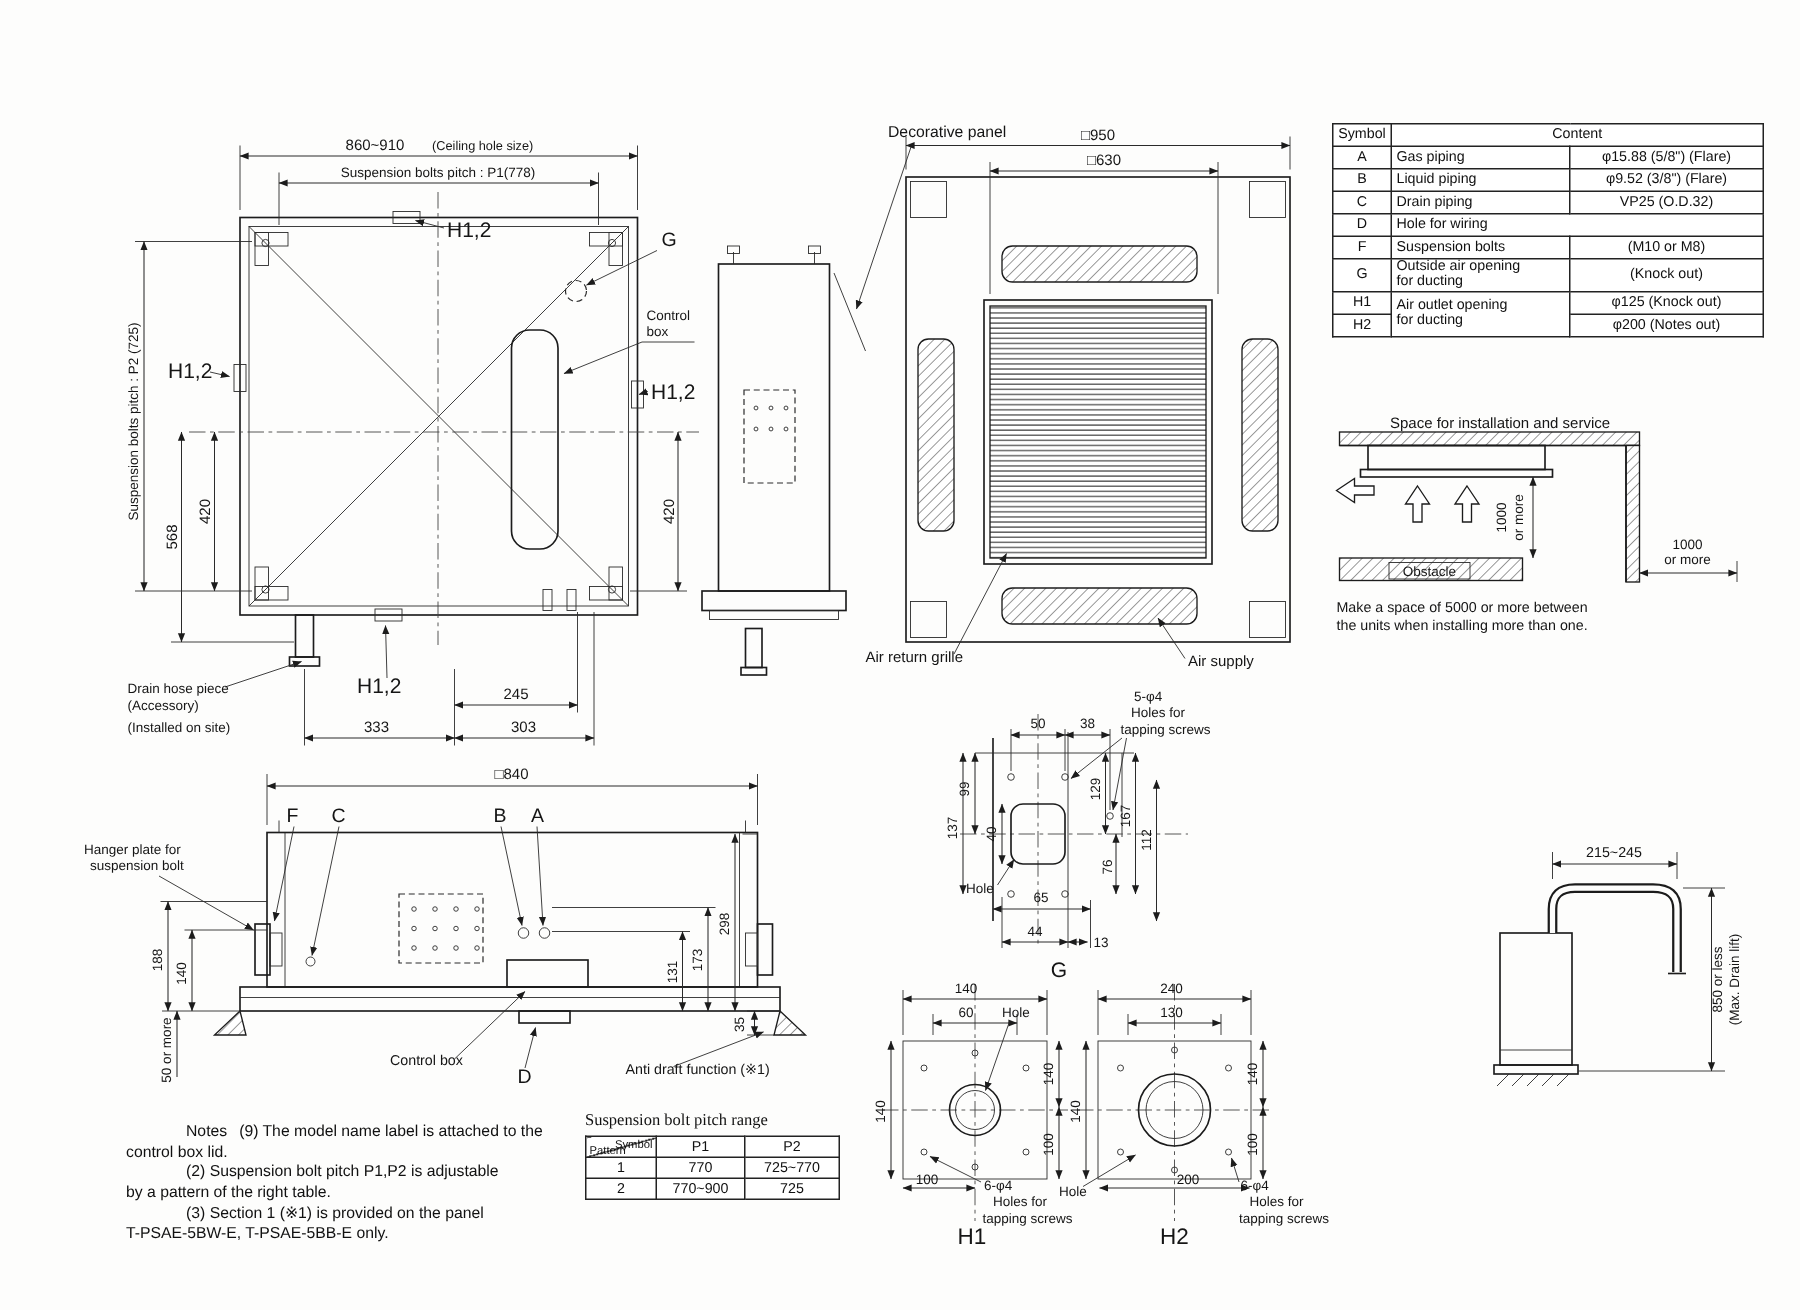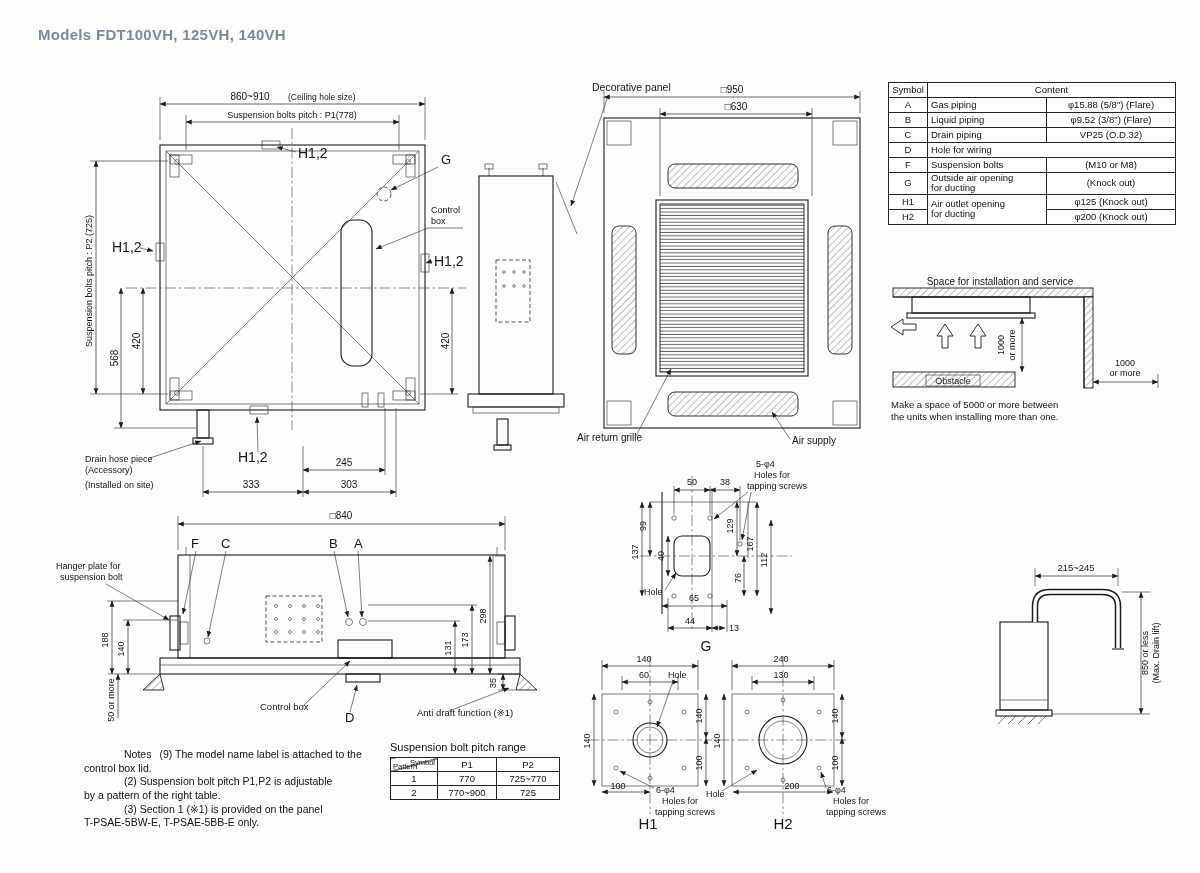--- a/index.html
+++ b/index.html
@@ -20,40 +20,39 @@
   .mid{text-anchor:middle}
   
   .sym-table{position:absolute;left:888px;top:82px;border-collapse:collapse;font-size:9.5px;background:#fff;}
   .sym-table td{border:1px solid #222;padding:0 3px;height:14px;line-height:1.1;color:#111;}
   .sym-table .c1{width:32px;text-align:center;}
   .sym-table .c2{width:112px;}
   .sym-table .c3{width:122px;text-align:center;}
   .ctr{text-align:center;}
   .pre{white-space:pre-line;}
   
-  .pt-title{position:absolute;left:390px;top:741px;font-size:11px;color:#111;}
+  .pt-title{position:absolute;left:390px;top:741px;font-size:11px;color:#111;font-family:Liberation Serif, serif;}
   .pt{position:absolute;left:390px;top:757px;border-collapse:collapse;font-size:9.5px;text-align:center;background:#fff;}
   .pt td{border:1px solid #222;height:13px;padding:0 2px;color:#111;}
   .pt .pc1{width:42px;}.pt .pc2{width:54px;}.pt .pc3{width:58px;}
   .diag{position:relative;width:42px;height:18px;padding:0;
         background:linear-gradient(to bottom right,transparent calc(50% - .5px),#222 calc(50% - .5px),#222 calc(50% + .5px),transparent calc(50% + .5px));}
   .d-top{position:absolute;top:0;right:2px;font-size:7.5px;}
   .d-bot{position:absolute;bottom:0;left:2px;font-size:7.5px;}
   
   .notes{position:absolute;left:84px;top:748px;font-size:10.5px;line-height:1.3;color:#111;}
   .nrow .nh{margin-right:8px;padding-left:40px;}
   .nind0{margin-left:40px;}
   .nind1{}
 </style>
 </head>
 <body>
 
 <div id="stage">
 
-  <div class="main-title">Models  FDT100VH, 125VH, 140VH</div>
 
   <svg width="1200" height="873" viewBox="0 0 1200 873">
     <defs>
       <marker id="arw" viewBox="0 0 10 8" refX="7.2" refY="4" markerWidth="8" markerHeight="8" markerUnits="userSpaceOnUse" orient="auto-start-reverse">
         <path d="M0,1 L7.5,4 L0,7 Z" fill="#1c1c1c"></path>
       </marker>
       <pattern id="hatch" width="5" height="5" patternUnits="userSpaceOnUse" patternTransform="rotate(45)">
         <rect width="5" height="5" fill="#ffffff"></rect>
         <line x1="0" y1="0" x2="0" y2="5" stroke="#555" stroke-width="0.8"></line>
       </pattern>
@@ -489,21 +488,21 @@
       <td class="c3">(Knock out)</td>
     </tr>
     <tr>
       <td class="c1">H1</td>
       <td class="c2 pre" rowspan="2">Air outlet opening
 for ducting</td>
       <td class="c3">φ125 (Knock out)</td>
     </tr>
     <tr>
       <td class="c1">H2</td>
-      <td class="c3">φ200 (Knock out)</td>
+      <td class="c3">φ200 (Notes out)</td>
     </tr>
   </tbody>
     </table>
 
   <div class="notes">
     <div class="nrow">
       <span class="nh">Notes</span><span>(9) The model name label is attached to the</span>
     </div>
     <div class="nind1">control box lid.</div>
     <div class="nind0">(2) Suspension bolt pitch P1,P2 is adjustable</div>

